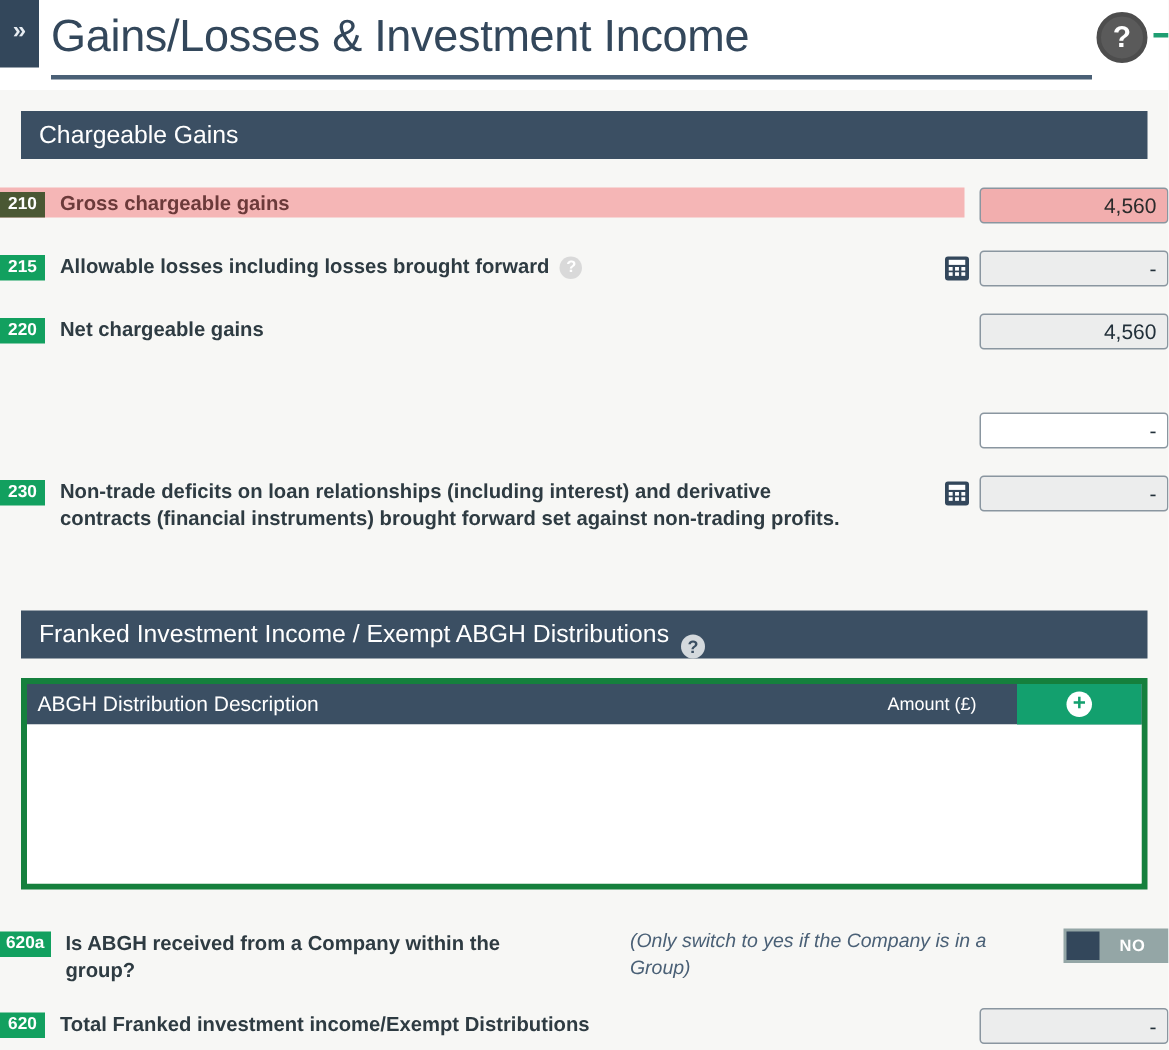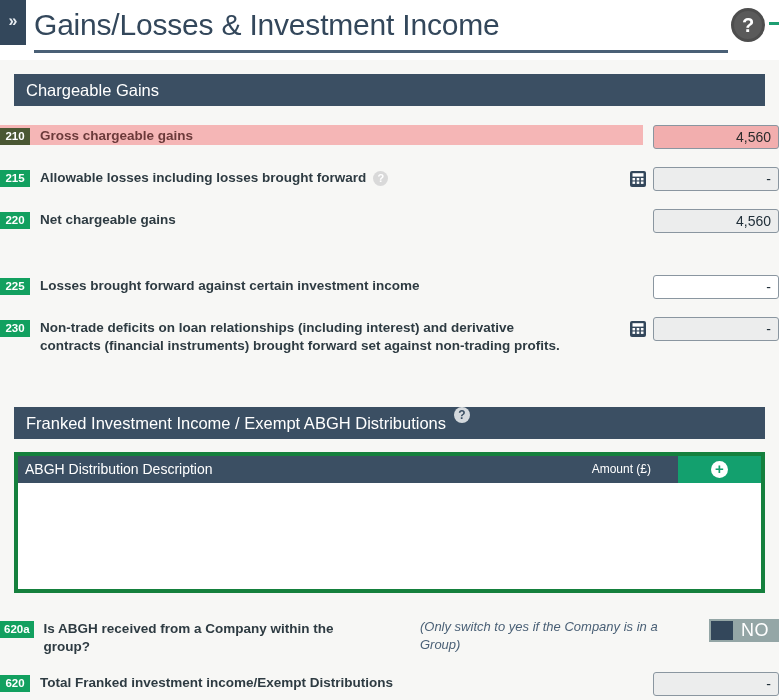--- a/index.html
+++ b/index.html
@@ -112,21 +112,21 @@
   .section-header {
     margin: 0 14px;
     background: #3b4f63;
     color: #ffffff;
     font-size: 16.5px;
     height: 32px;
     line-height: 32px;
     padding: 0 12px;
     box-sizing: border-box;
     display: flex;
-    align-items: flex-start;
+    align-items: flex-end;
   }
   .section-header .sh-text { white-space: nowrap; }
   .sh-help {
     display: inline-flex;
     align-items: center;
     justify-content: center;
     width: 16px;
     height: 16px;
     border-radius: 50%;
     background: #d4d9dd;
@@ -307,22 +307,22 @@
   }
   .toggle .knob {
     width: 22px;
     height: 19px;
     background: #33475b;
   }
   .toggle .tg-label {
     flex: 1 1 auto;
     text-align: center;
     color: #ffffff;
-    font-size: 18px;
-    font-weight: normal;
+    font-size: 11px;
+    font-weight: bold;
     letter-spacing: 0.5px;
   }
 </style>
 </head>
 <body>
 
 <div class="page">
 
   <div class="collapse-tab">
     <span>»</span>
@@ -384,24 +384,20 @@
         <div class="label-block">
           <span class="box-num">220</span>
           <span class="row-label">Net chargeable gains</span>
         </div>
         <div class="field-zone">
           <input class="amt" type="text" readonly="" value="4,560" style="">
         </div>
       </div>
 
       <div class="row" style="margin-top:36px;">
-        <div class="label-block">
-          <span class="box-num">225</span>
-          <span class="row-label">Losses brought forward against certain investment income</span>
-        </div>
         <div class="field-zone">
           <input class="amt editable" type="text" value="-" style="">
         </div>
       </div>
 
       <div class="row" style="margin-top:12px;">
         <div class="label-block" style="max-width:560px;">
           <span class="box-num">230</span>
           <span class="row-label">Non-trade deficits on loan relationships (including interest) and derivative contracts (financial instruments) brought forward set against non-trading profits.</span>
         </div>

